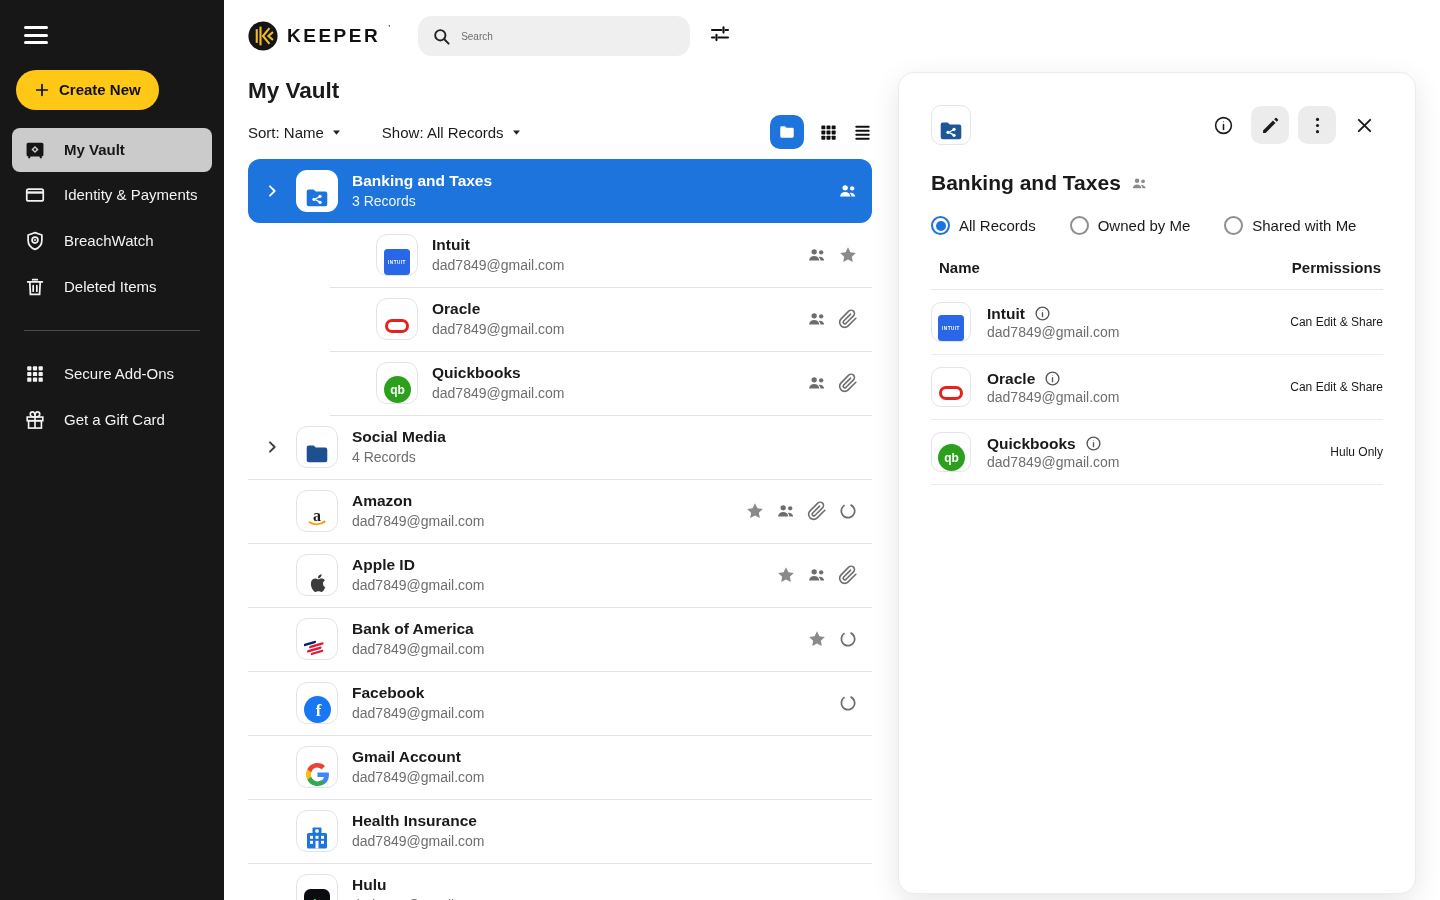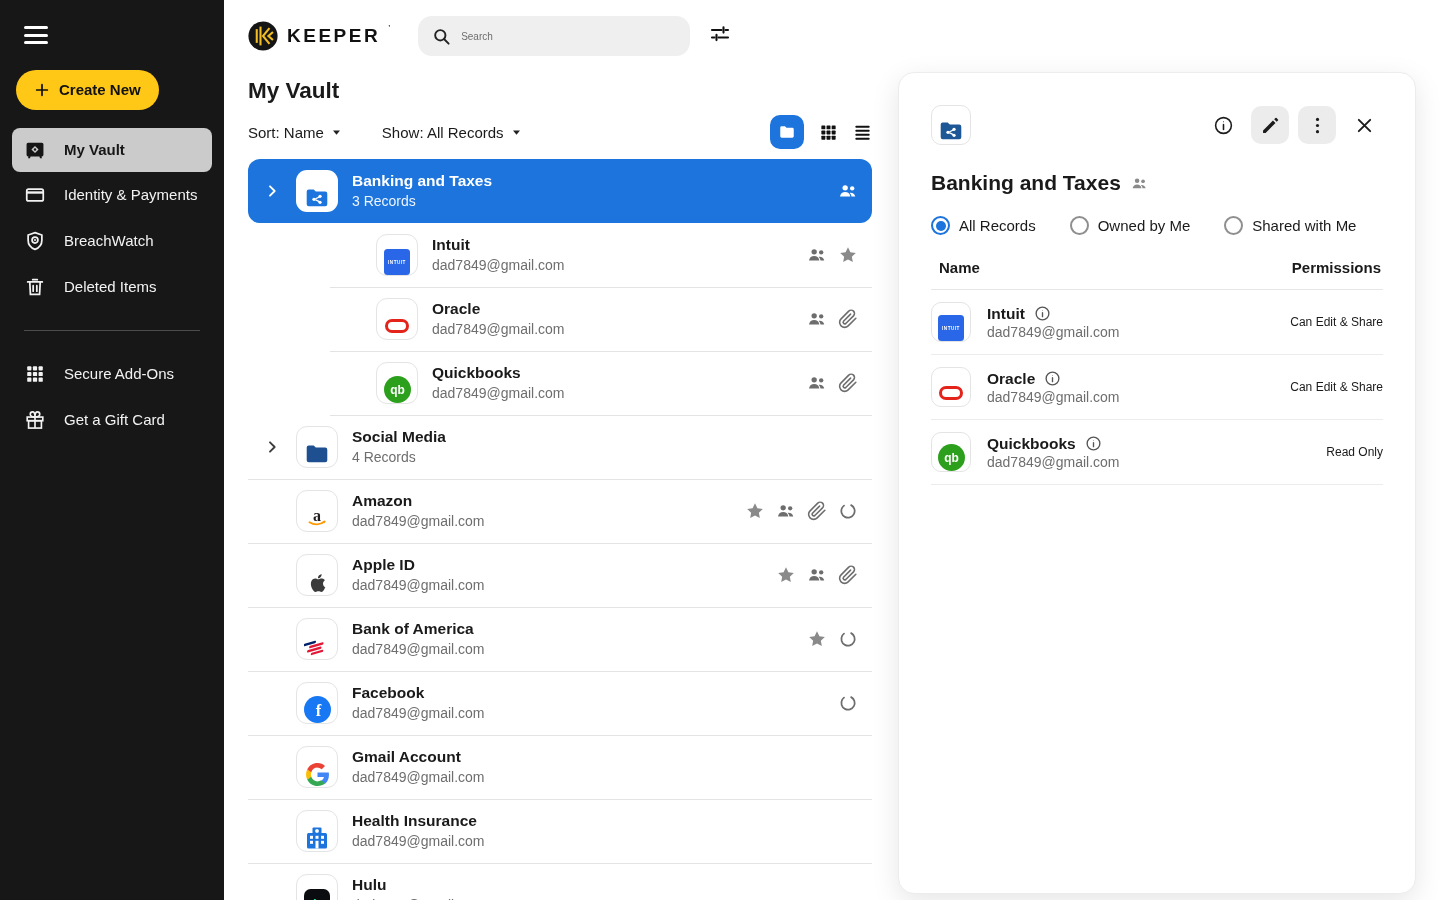--- a/index.html
+++ b/index.html
@@ -727,16 +727,16 @@
             <span class="icn">
               <svg viewBox="0 0 24 24" fill="none" stroke="currentColor" stroke-width="1.9">
                 <circle cx="12" cy="12" r="9"></circle>
                 <path d="M12 11v5.5" stroke-linecap="round"></path>
                 <circle cx="12" cy="7.6" r="0.6" fill="currentColor" stroke="none"></circle>
               </svg>
             </span>
           </div>
           <div class="pemail">dad7849@gmail.com</div>
         </div>
-        <span class="pperm">Read Only</span>
+        <span class="pperm">Hulu Only</span>
       </div>
     </div>
 </aside>
 
 </body></html>

